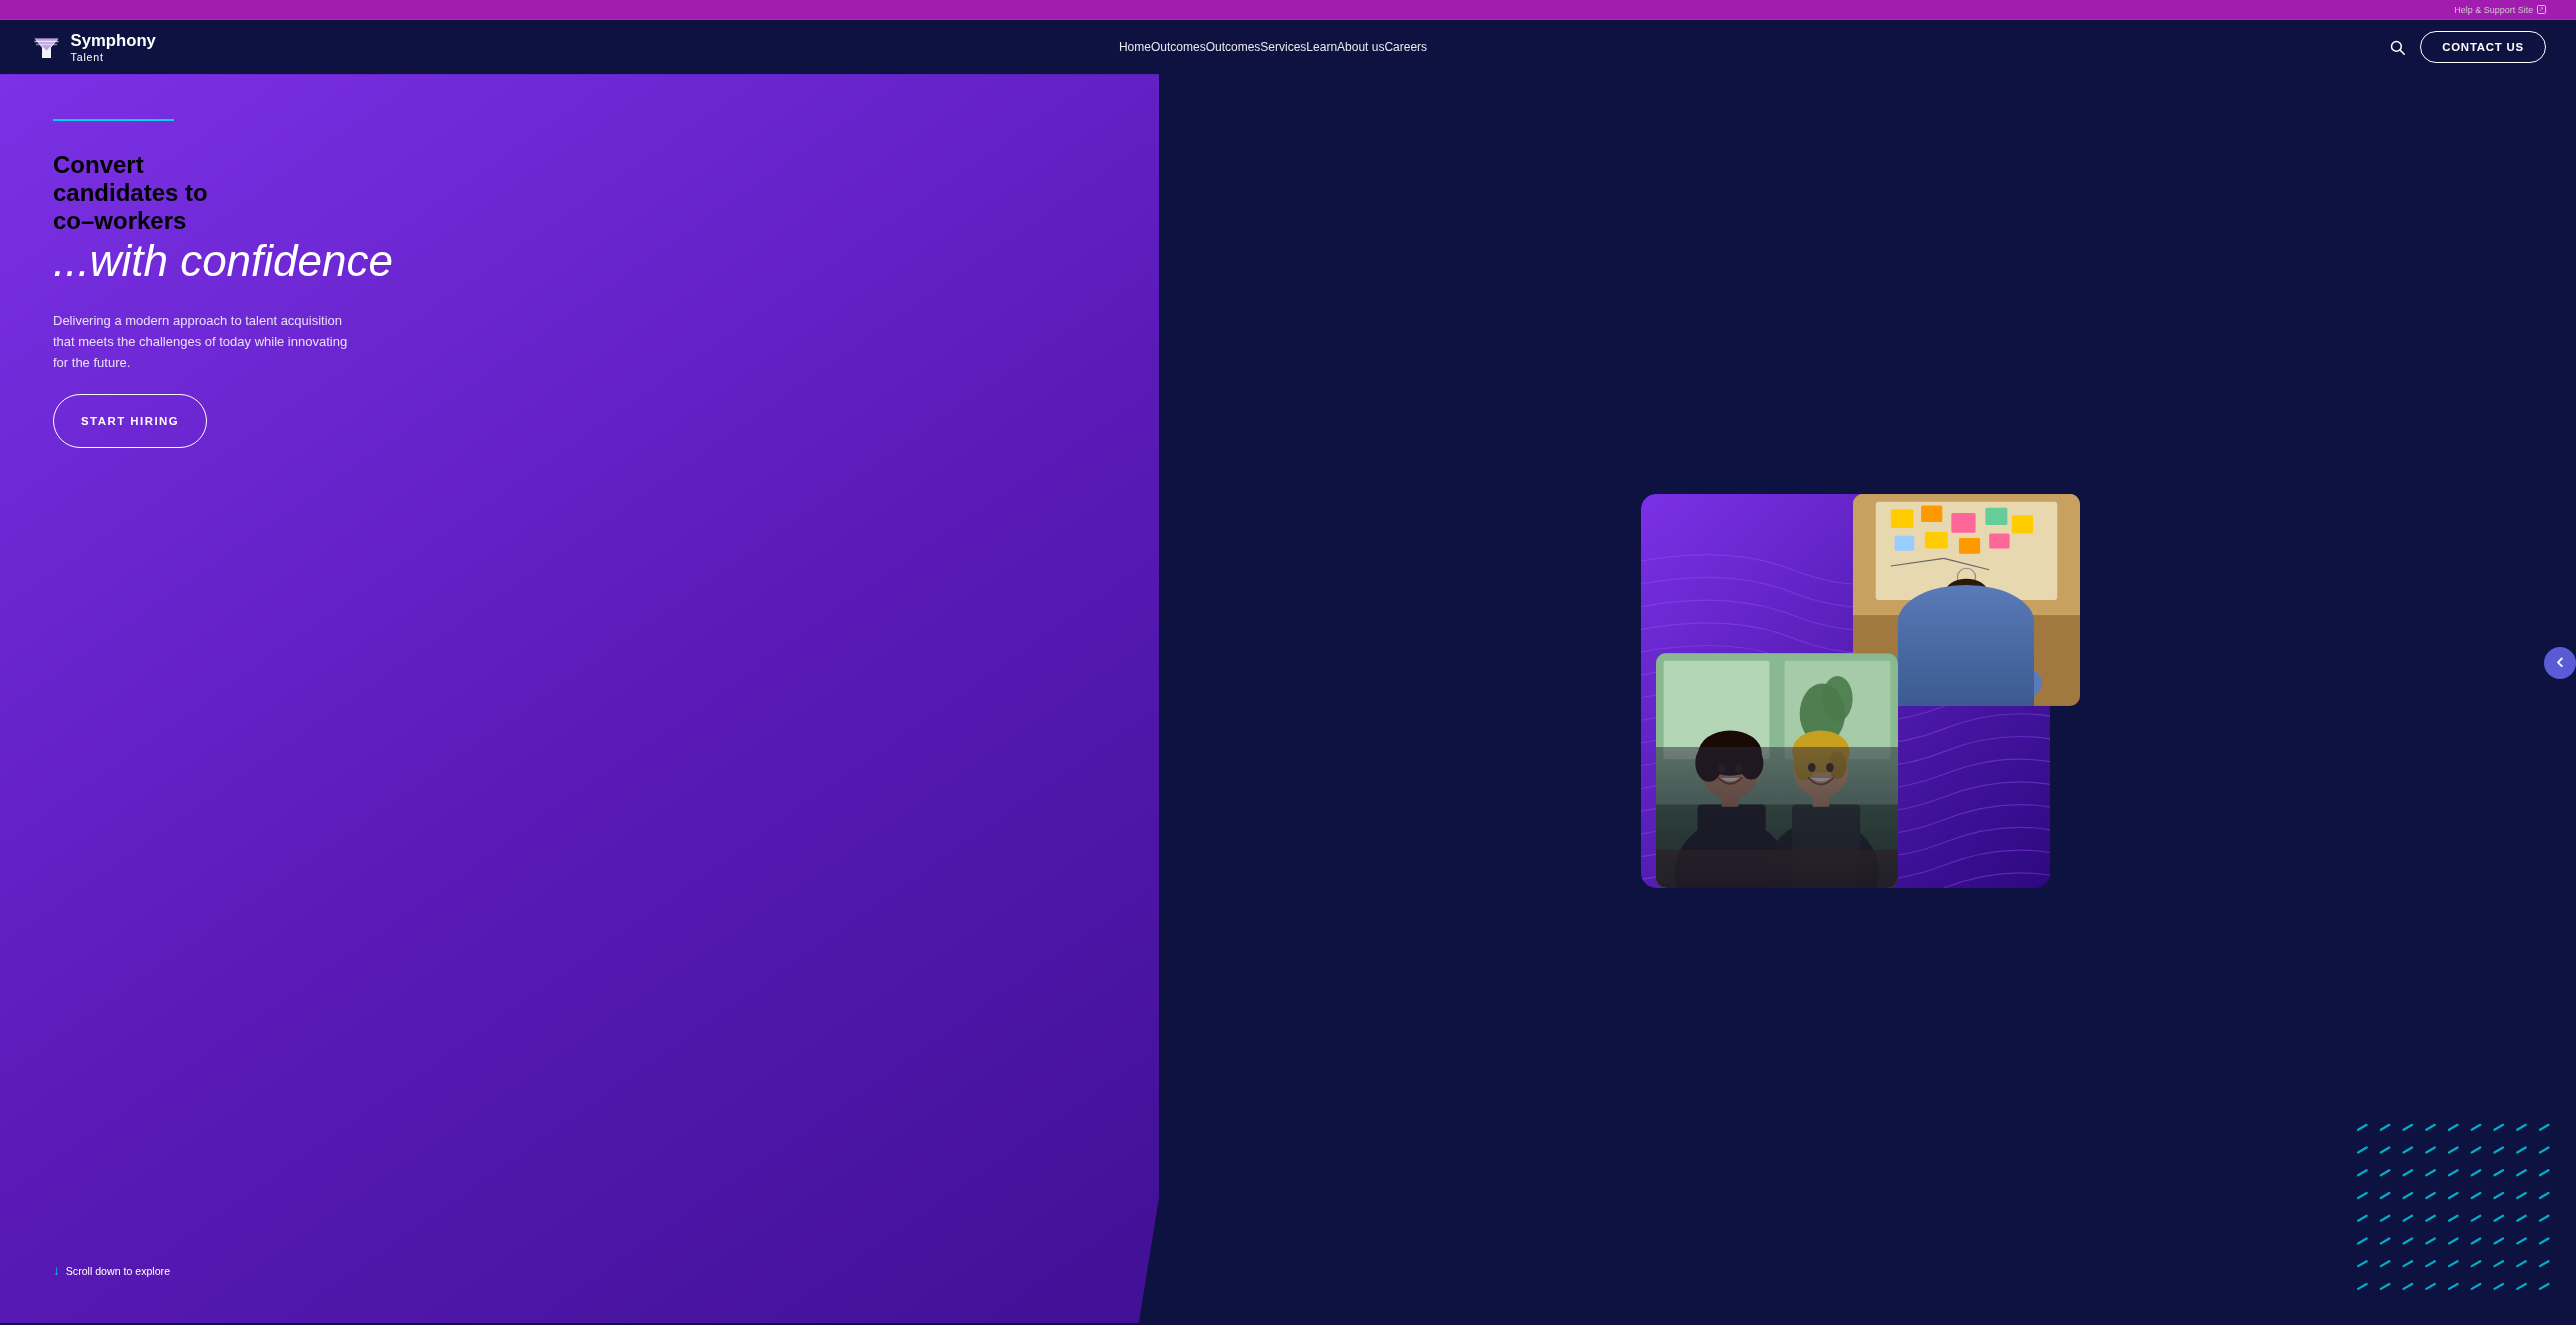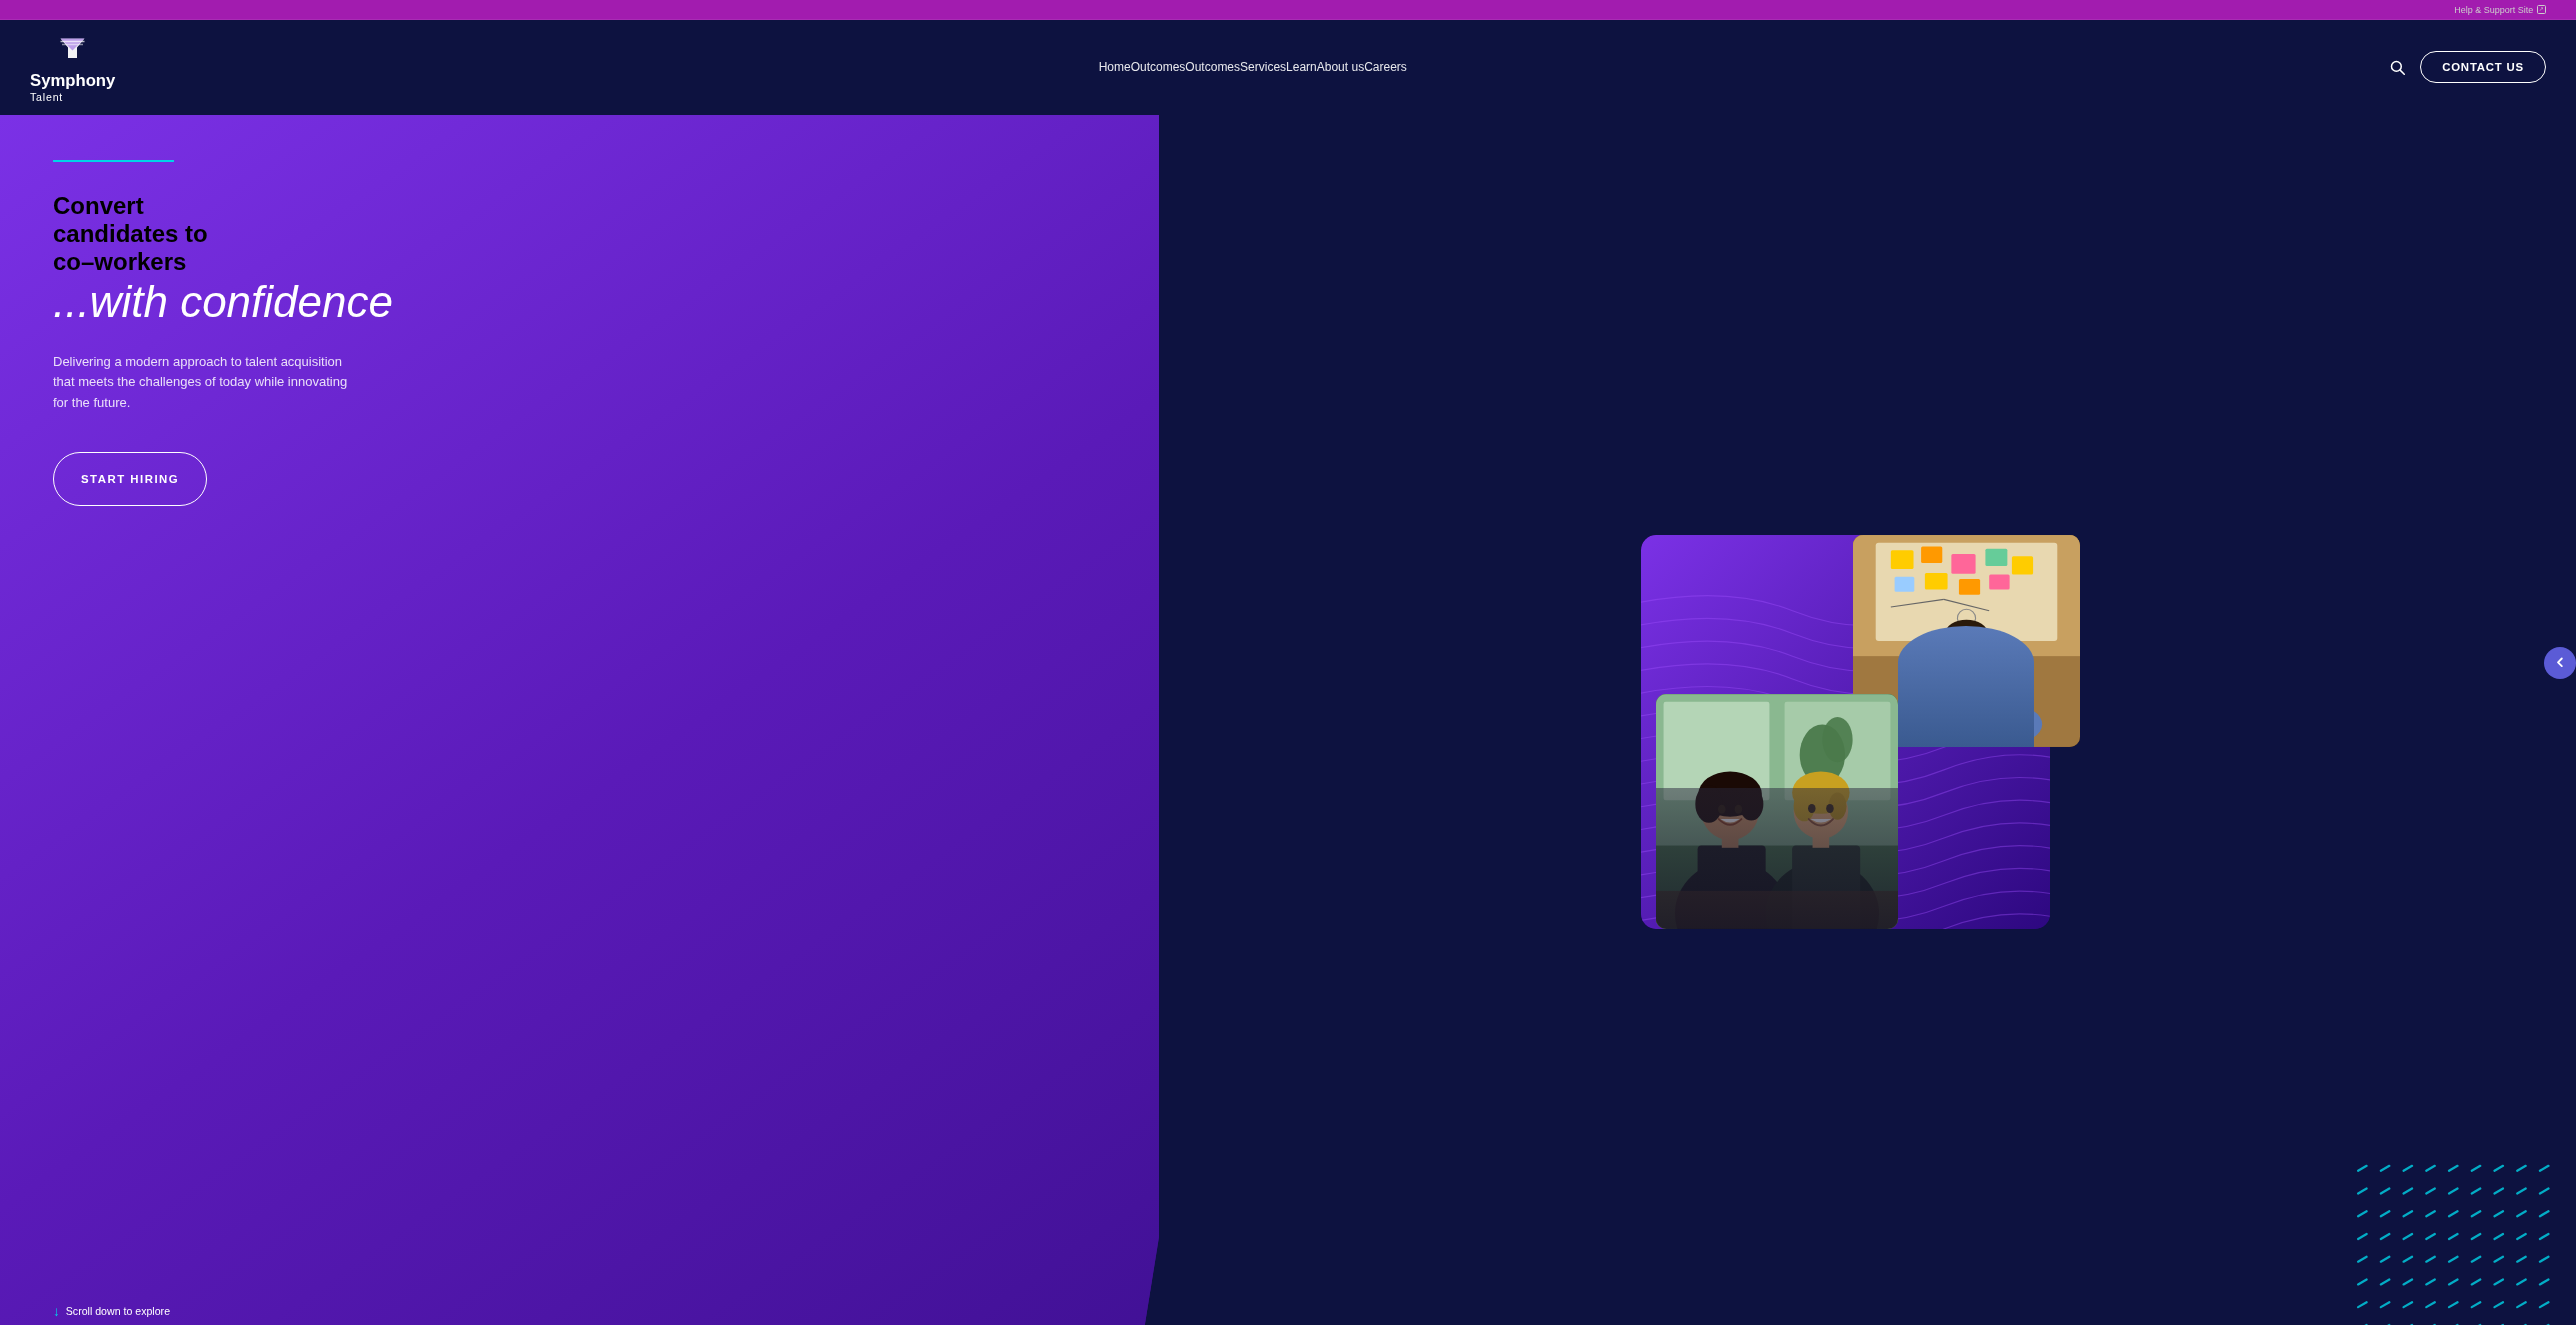--- a/index.html
+++ b/index.html
@@ -54,21 +54,20 @@
       justify-content: space-between;
       padding: 10.6px 30px;
     }
 
     .logo {
       display: flex;
       align-items: center;
       gap: 7.6px;
       color: white;
       text-decoration: none;
-      flex-direction: column;
     }
 
     .logo-text {
       line-height: 1.2;
     }
 
     .logo-text .brand {
       font-size: 16.7px;
       font-weight: 700;
       color: white;
@@ -188,21 +187,21 @@
       font-style: italic;
       line-height: 1.2;
       margin-bottom: 23px;
     }
 
     .hero-desc {
       font-size: 13px;
       color: rgba(255,255,255,0.85);
       line-height: 1.6;
       max-width: 303px;
-      margin-bottom: 38px;
+      margin-bottom: 20px;
     }
 
     .start-hiring-btn {
       background: transparent;
       border: 1.5px solid white;
       color: white;
       padding: 20px 27px;
       border-radius: 38px;
       font-size: 11.4px;
       font-weight: 700;

